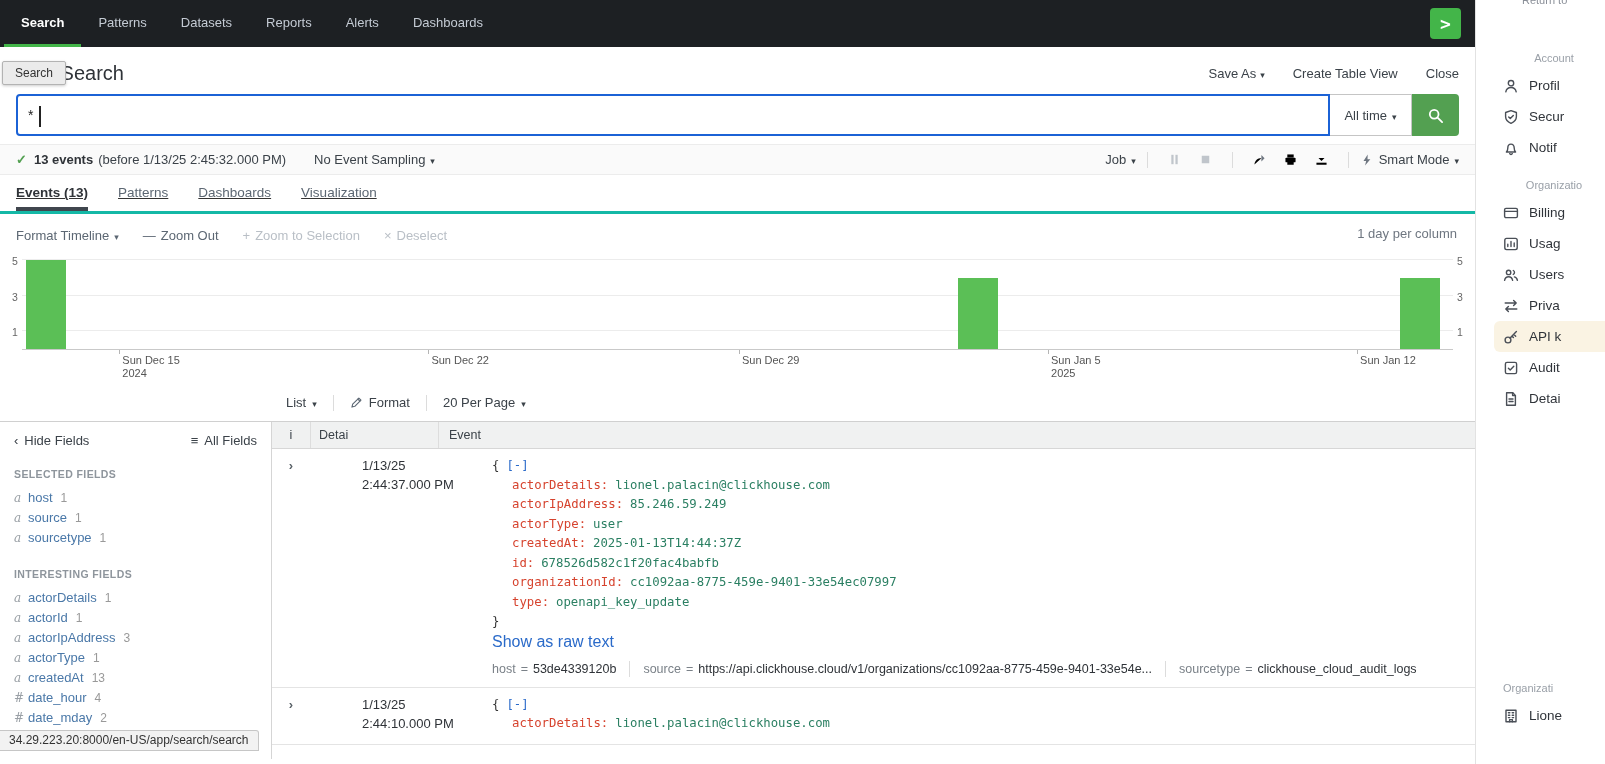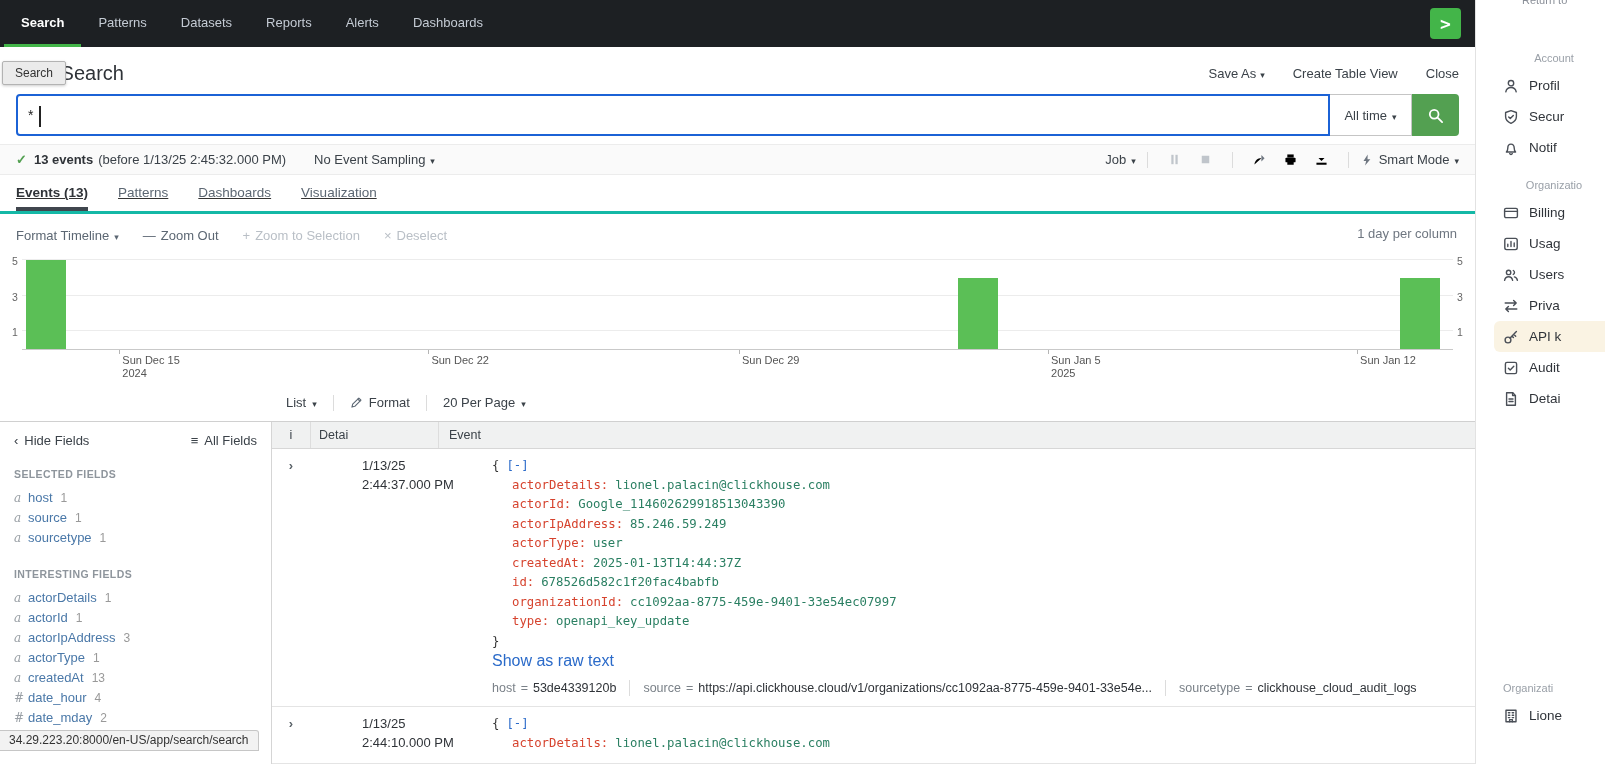--- a/index.html
+++ b/index.html
@@ -396,21 +396,20 @@
         <div class="event-row">
           <div class="col-info"><span class="expander">›</span></div>
           <div class="col-time time-cell">
             <div>1/13/25</div>
             <div>2:44:37.000 PM</div>
           </div>
           <div class="col-event">
             <div class="json">
               <div class="json-line"><span>{</span><span class="jlink">[-]</span></div>
               <div class="json-line json-field"><span class="jkey">actorDetails</span><span class="jval">lionel.palacin@clickhouse.com</span></div>
-              <div class="json-line json-field"><span class="jkey">actorId</span><span class="jval">Google_114602629918513043390</span></div>
               <div class="json-line json-field"><span class="jkey">actorIpAddress</span><span class="jval">85.246.59.249</span></div>
               <div class="json-line json-field"><span class="jkey">actorType</span><span class="jval">user</span></div>
               <div class="json-line json-field"><span class="jkey">createdAt</span><span class="jval">2025-01-13T14:44:37Z</span></div>
               <div class="json-line json-field"><span class="jkey">id</span><span class="jval">678526d582c1f20fac4babfb</span></div>
               <div class="json-line json-field"><span class="jkey">organizationId</span><span class="jval">cc1092aa-8775-459e-9401-33e54ec07997</span></div>
               <div class="json-line json-field"><span class="jkey">type</span><span class="jval">openapi_key_update</span></div>
               <div class="json-line"><span>}</span></div>
             </div>
             <span class="raw-link">Show as raw text</span>
             <div class="meta-row">

